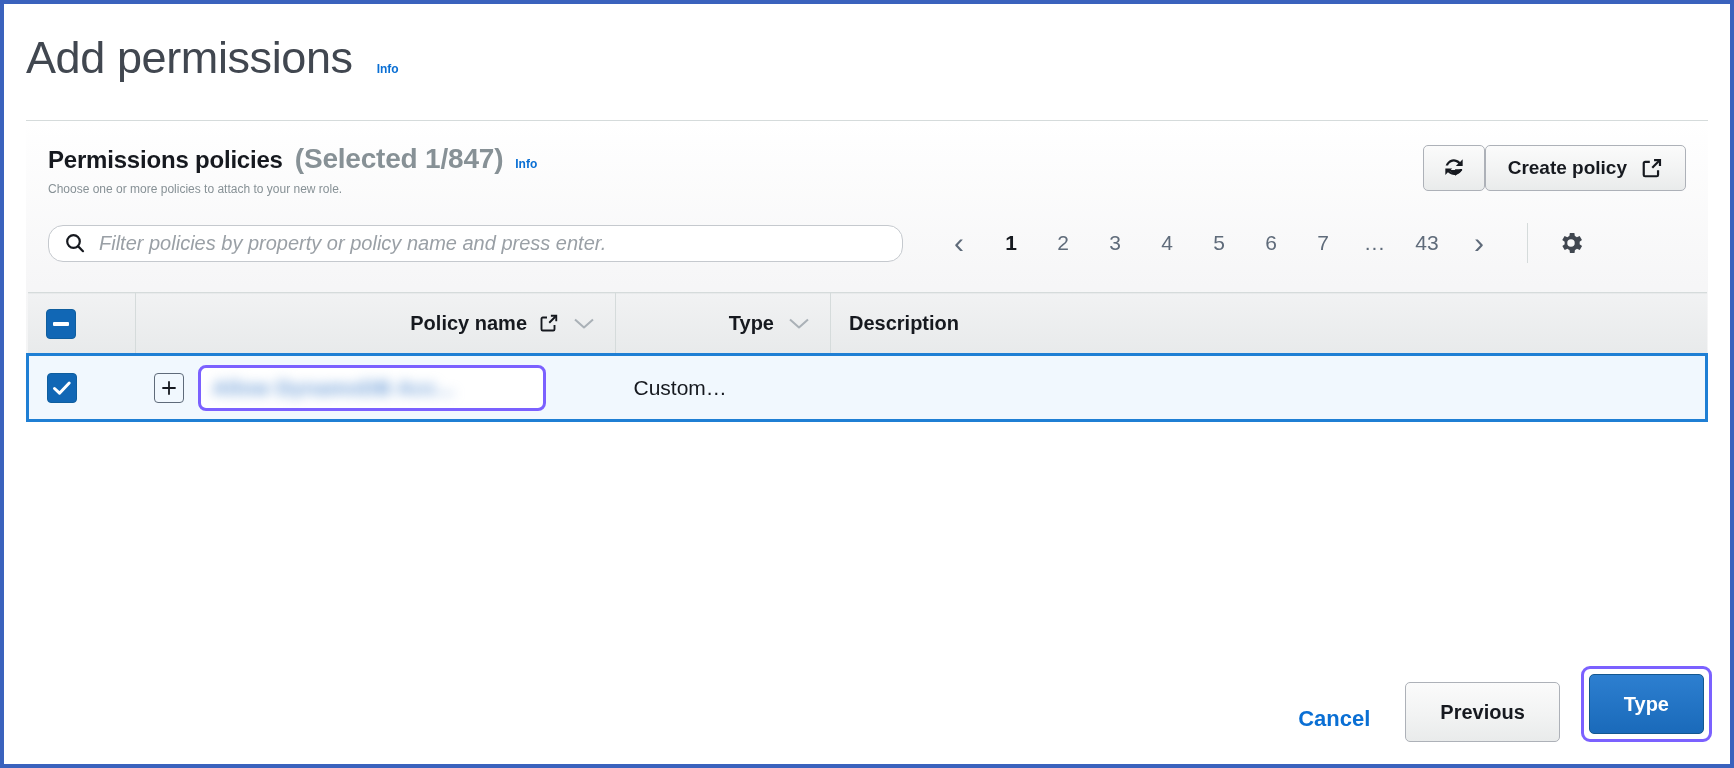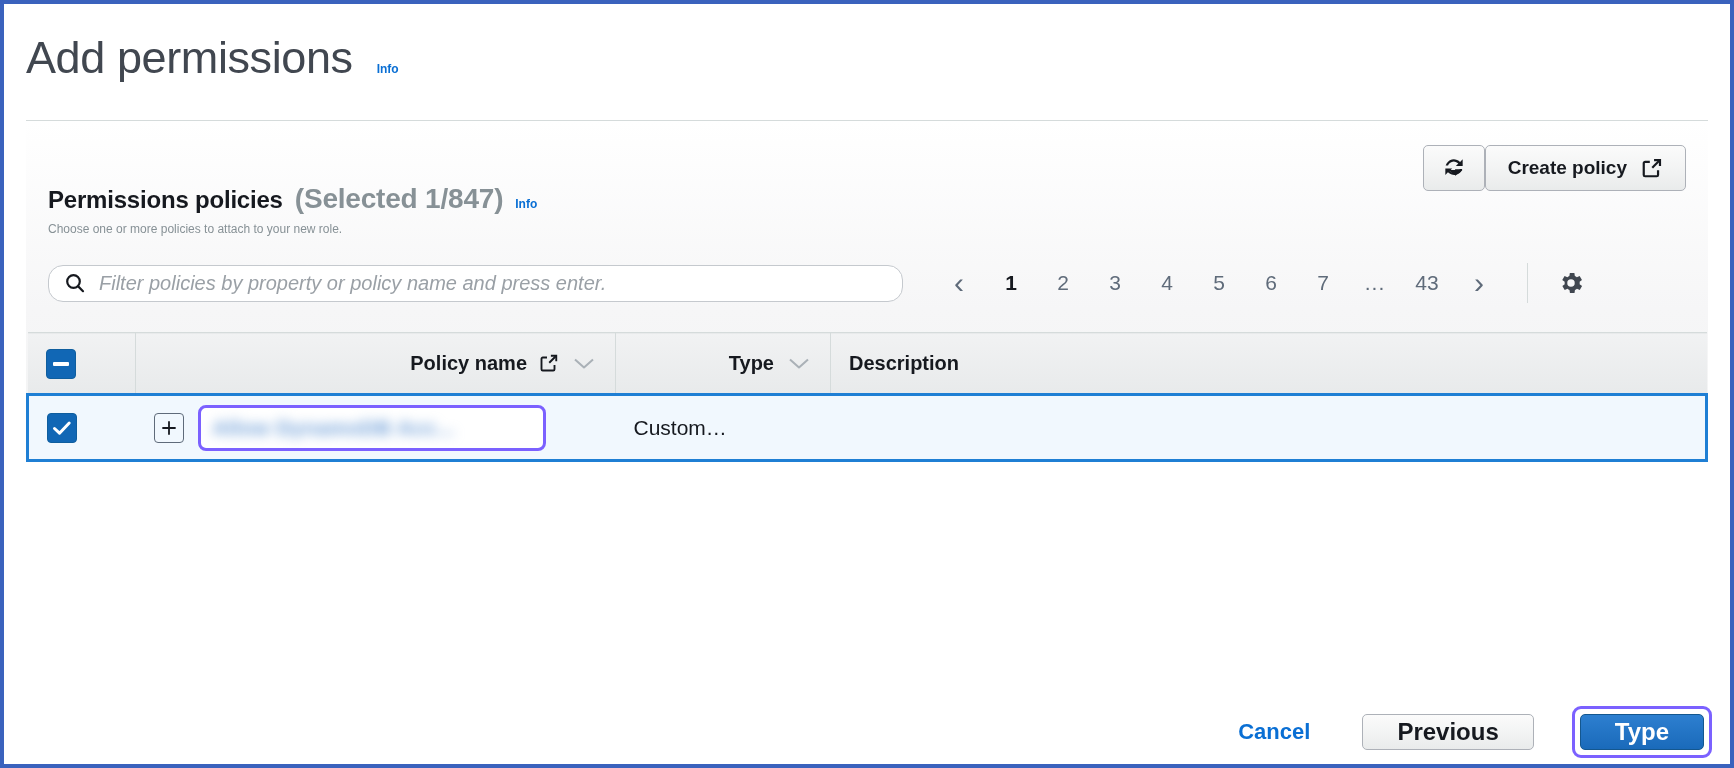--- a/index.html
+++ b/index.html
@@ -57,21 +57,20 @@
     padding: 22px 22px 0 22px;
     display: flex;
     align-items: flex-start;
     justify-content: space-between;
   }
 
   .card-heading-line {
     display: flex;
     align-items: baseline;
     gap: 12px;
-    margin-top: 40px;
   }
   .card-title {
     font-size: 24px;
     font-weight: 700;
     color: #16191f;
     letter-spacing: -0.2px;
   }
   .card-count {
     font-size: 28px;
     font-weight: 700;
@@ -278,36 +277,36 @@
     white-space: nowrap;
     overflow: hidden;
     user-select: none;
     letter-spacing: 0.3px;
   }
 
   
   .footer {
     position: absolute;
     right: 18px;
-    bottom: 6px;
-    display: flex;
-    align-items: center;
-    gap: 38px;
+    bottom: 22px;
+    display: flex;
+    align-items: flex-end;
+    gap: 21px;
   }
   .link-btn {
     background: none;
     border: none;
     color: #0a6fd4;
     font-family: "Liberation Sans", sans-serif;
     font-size: 22px;
     font-weight: 700;
     cursor: pointer;
     padding: 10px 14px;
   }
-  .btn-lg { height: 36px; padding: 16px 34px; font-size: 24px; }
+  .btn-lg { height: 60px; padding: 16px 34px; font-size: 20px; }
 
   .icon { display: inline-flex; align-items: center; justify-content: center; flex: none; }
 </style>
 </head>
 <body>
 
 <div class="screen">
 
   <div class="page-title-row">
     <h1 class="page-title">Add permissions</h1>

